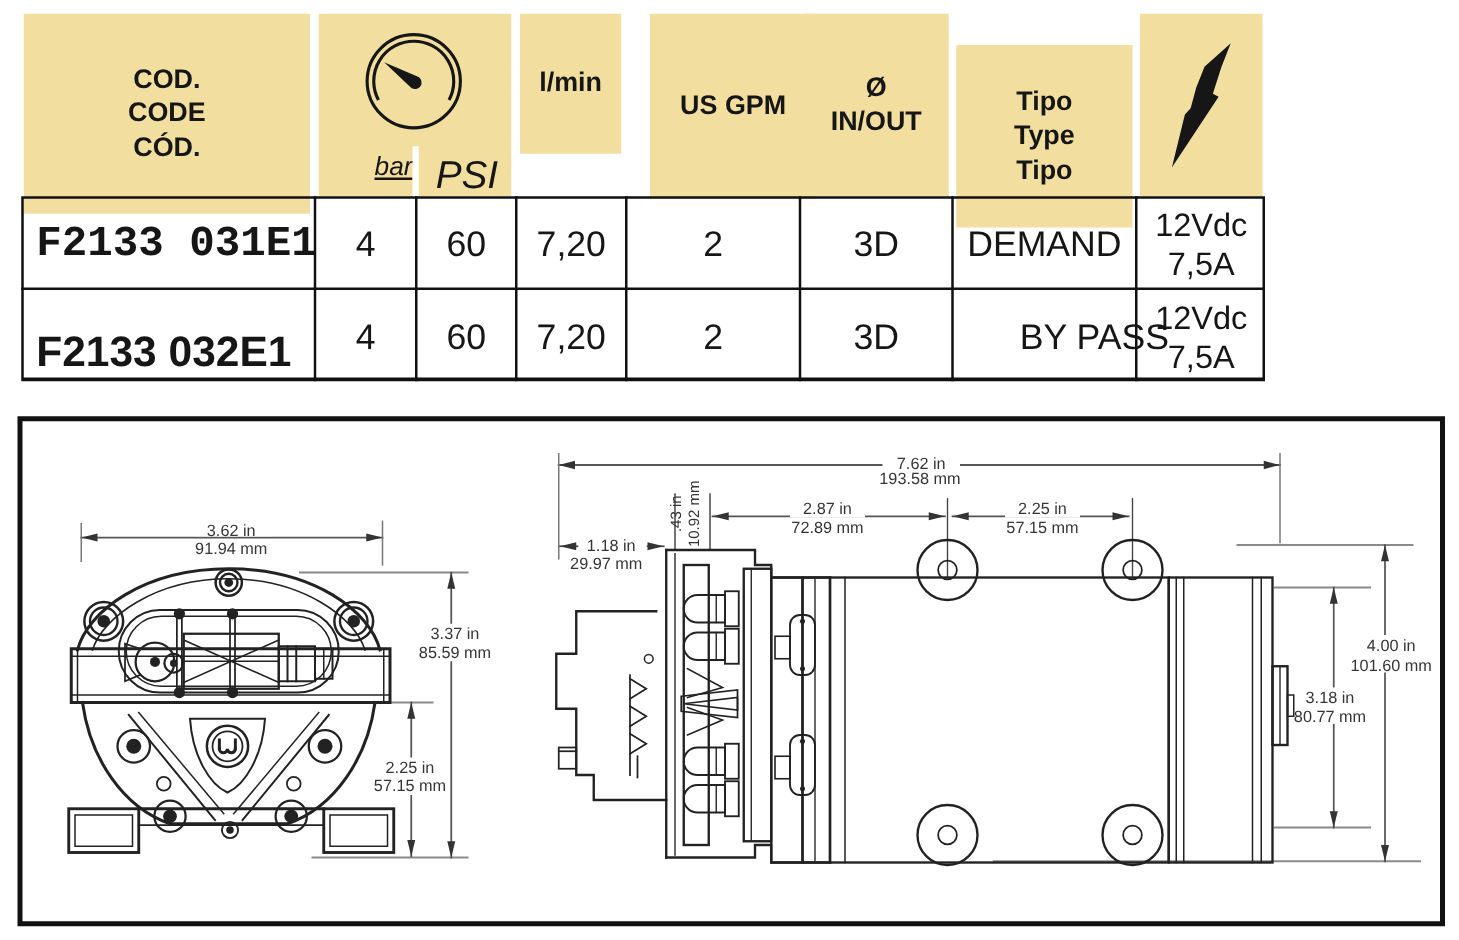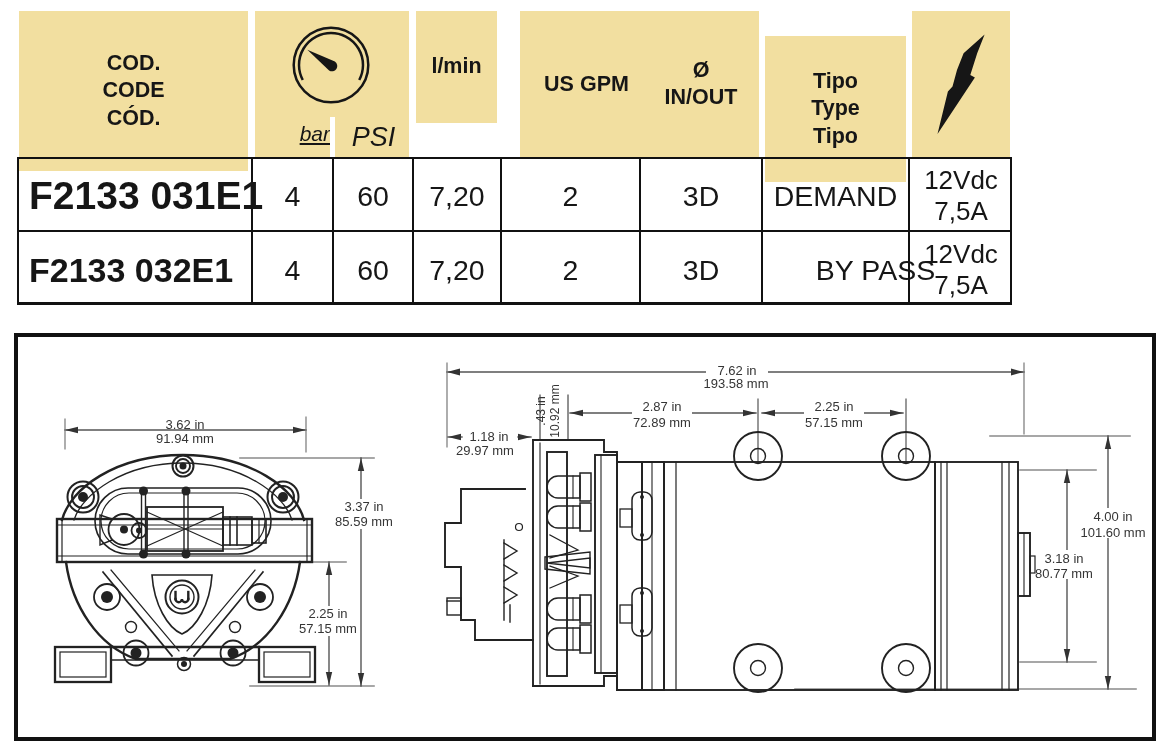--- a/index.html
+++ b/index.html
@@ -17,21 +17,21 @@
 <div class="abs tan" style="left:255px;top:11px;width:154px;height:146px;"></div>
 
 <svg class="abs" style="left:289px;top:23px;" width="84" height="84" viewBox="0 0 84 84">
   <circle cx="42" cy="42" r="37.3" fill="none" stroke="#161616" stroke-width="2.5"></circle>
   <path d="M 70.25 57 A 32 32 0 1 0 13.75 57" fill="none" stroke="#161616" stroke-width="2.5"></path>
   <path d="M 18.3 26.8 L 45.9 38.6 A 5.2 5.2 0 1 1 40.1 47.4 Z" fill="#161616"></path>
 </svg>
 
 <div class="abs" style="left:255px;top:122px;width:75px;text-align:right;font-style:italic;font-size:21px;text-decoration:underline;">bar</div>
 
-<div class="abs" style="left:336px;top:122px;width:75px;text-align:center;font-style:italic;font-size:27px;">PSI</div>
+<div class="abs" style="left:336px;top:122px;width:75px;text-align:center;font-style:italic;font-size:31px;">PSI</div>
 
 <div class="abs" style="left:330px;top:117px;width:5px;height:40px;background:#fff;"></div>
 
 <div class="abs tan hc" style="left:416px;top:11px;width:81px;height:112px;">l/min</div>
 
 <div class="abs tan hc" style="left:520px;top:11px;width:133px;height:148px;">US GPM</div>
 
 <div class="abs tan hc" style="left:643px;top:11px;width:116px;height:146px;">Ø<br>IN/OUT</div>
 
 <div class="abs tan hc" style="left:765px;top:11px;width:141px;height:146px;margin-top:25px;">Tipo<br>Type<br>Tipo</div>
@@ -45,37 +45,37 @@
 <div class="abs" style="left:17px;top:157px;width:995px;height:148px;border:2px solid #111;border-bottom-width:3px;box-sizing:border-box;"></div>
 <div class="abs" style="left:17px;top:230px;width:995px;height:2px;background:#111;"></div>
 <div class="abs" style="left:251px;top:157px;width:2px;height:148px;background:#111;"></div>
 <div class="abs" style="left:332px;top:157px;width:2px;height:148px;background:#111;"></div>
 <div class="abs" style="left:412px;top:157px;width:2px;height:148px;background:#111;"></div>
 <div class="abs" style="left:500px;top:157px;width:2px;height:148px;background:#111;"></div>
 <div class="abs" style="left:639px;top:157px;width:2px;height:148px;background:#111;"></div>
 <div class="abs" style="left:761px;top:157px;width:2px;height:148px;background:#111;"></div>
 <div class="abs" style="left:908px;top:157px;width:2px;height:148px;background:#111;"></div>
 
-<div class="abs" style="left:29px;top:157px;height:72px;display:flex;align-items:center;font-weight:bold;font-size:39px;padding-top:3px;">F2133 031E1</div>
+<div class="abs" style="left:29px;top:157px;height:72px;display:flex;align-items:center;font-weight:bold;font-size:34px;padding-top:3px;font-family:Liberation Mono, monospace;">F2133 031E1</div>
 
 <div class="abs cell" style="left:253px;top:157px;width:79px;height:72px;">4</div>
 
 <div class="abs cell" style="left:334px;top:157px;width:78px;height:72px;">60</div>
 
 <div class="abs cell" style="left:414px;top:157px;width:86px;height:72px;">7,20</div>
 
 <div class="abs cell" style="left:502px;top:157px;width:137px;height:72px;">2</div>
 
 <div class="abs cell" style="left:641px;top:157px;width:120px;height:72px;">3D</div>
 
 <div class="abs cell" style="left:763px;top:157px;width:145px;height:72px;border-radius:17px;">DEMAND</div>
 
 <div class="abs cell" style="left:910px;top:157px;width:102px;height:72px;line-height:31.5px;font-size:26px;">12Vdc<br>7,5A</div>
 
-<div class="abs" style="left:29px;top:231px;height:72px;display:flex;align-items:center;font-weight:bold;font-size:34px;padding-top:3px;">F2133 032E1</div>
+<div class="abs" style="left:29px;top:231px;height:72px;display:flex;align-items:center;font-weight:bold;font-size:34px;padding-top:15px;">F2133 032E1</div>
 
 <div class="abs cell" style="left:253px;top:231px;width:79px;height:72px;">4</div>
 
 <div class="abs cell" style="left:334px;top:231px;width:78px;height:72px;">60</div>
 
 <div class="abs cell" style="left:414px;top:231px;width:86px;height:72px;">7,20</div>
 
 <div class="abs cell" style="left:502px;top:231px;width:137px;height:72px;">2</div>
 
 <div class="abs cell" style="left:641px;top:231px;width:120px;height:72px;">3D</div>

